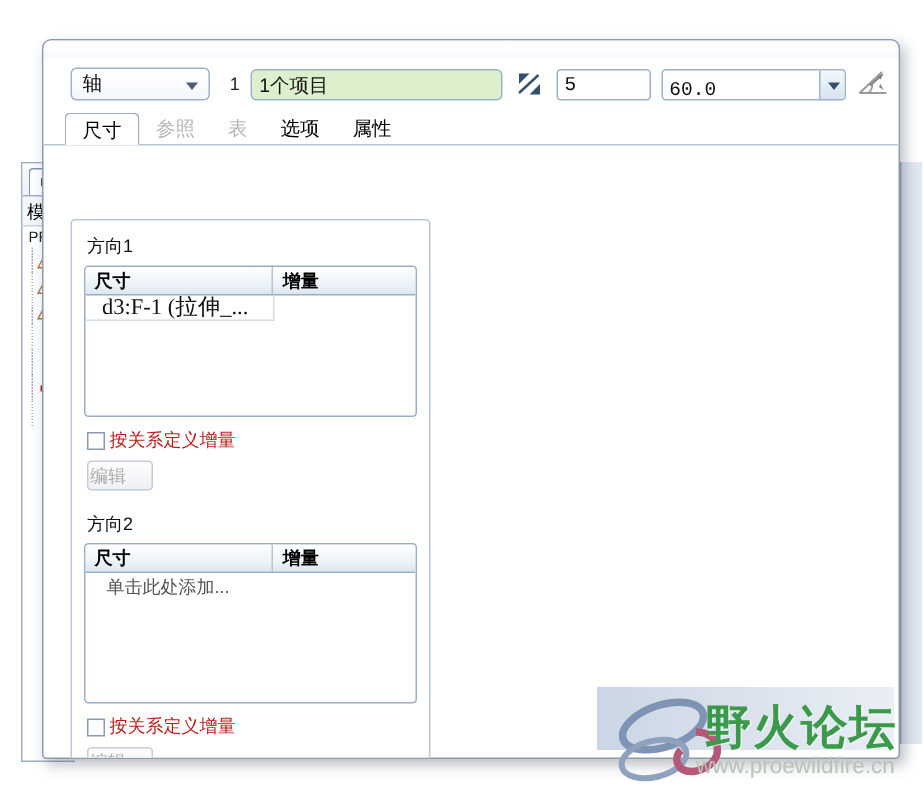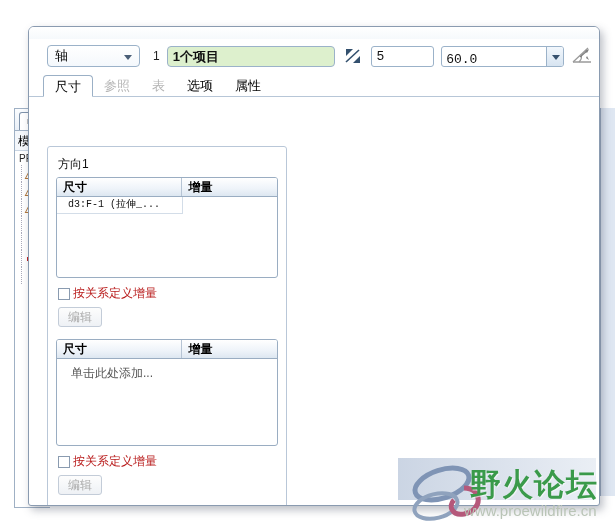--- a/index.html
+++ b/index.html
@@ -234,21 +234,21 @@
     font-size: 12px; color: #222; margin-left: 6px;
   }
   .collector {
     width: 178px; height: 21px;
     border: 1px solid #9bb2c9;
     border-radius: 4px;
     background: #ddf0cd;
     font-size: 13px; color: #111;
     padding: 0 4px 0 5px;
     line-height: 19px;
-    overflow: hidden; white-space: nowrap; font-weight: bold;
+    overflow: hidden; white-space: nowrap;
   }
   .tb-icon {
     width: 22px; height: 22px;
     position: relative;
     flex: 0 0 22px;
   }
   
   .ic-flip svg { display:block; }
   .num-field {
     height: 21px;
@@ -351,57 +351,57 @@
     font-size: 12px; font-weight: bold; color: #000;
     line-height: 18px;
     padding-left: 6px;
   }
   .grid-head .hc.c1 { width: 126px; border-right: 1px solid #b6c4d4; }
   .grid-head .hc.c2 { width: 95px; }
   .grid-body { height: 80px; }
   .grid-body.tall { height: 86px; }
   .grid-row { display: flex; height: 17px; }
   .grid-row .cell {
-    font-size: 10px; color: #111;
+    font-size: 15px; color: #111;
     line-height: 16px;
-    font-family: Liberation Mono, monospace;
+    font-family: Liberation Serif, serif;
     white-space: nowrap; overflow: hidden;
   }
   .grid-row .cell.c1 {
     width: 126px; padding-left: 11px;
     border-right: 1px solid #d3dde8;
     border-bottom: 1px solid #d3dde8;
   }
   .grid-row .cell.c2 {
     width: 95px; padding-left: 5px;
     border-bottom: 1px solid #d3dde8;
   }
   .grid-placeholder {
     font-size: 12px; color: #555;
-    padding: 6px 0 0 14px;
+    padding: 1px 0 0 14px;
     font-family: "Liberation Sans", sans-serif;
   }
 
   .chk-row {
     display: flex; align-items: center;
     margin: 7px 0 0 2px;
   }
   .chkbox {
     width: 12px; height: 12px;
     border: 1px solid #8a9bb0;
     background: #ffffff;
     margin-right: 3px;
     flex: 0 0 12px;
   }
   .chk-label { font-size: 12px; color: #b91c1c; }
   .btn {
     margin: 5px 0 0 2px;
     height: 20px;
     min-width: 44px;
-    padding: 0 9px;
+    padding: 0 1px;
     border: 1px solid #c3ccd8;
     border-radius: 3px;
     background: linear-gradient(to bottom,#fdfdfd,#eef1f5);
     font-size: 12px; color: #aaaaaa;
     line-height: 18px;
     display: inline-block;
   }
   .spacer-16 { height: 12px; }
 
   
@@ -557,20 +557,21 @@
 
       <div class="chk-row">
         <span class="chkbox"></span>
         <span class="chk-label">按关系定义增量</span>
       </div>
       <div class="btn">编辑</div>
 
       <div class="spacer-16"></div>
 
       
+      <div class="group-label">方向2</div>
       <div class="grid">
         <div class="grid-head">
           <div class="hc c1">尺寸</div>
           <div class="hc c2">增量</div>
         </div>
         <div class="grid-body tall">
           <div class="grid-placeholder">单击此处添加...</div>
         </div>
       </div>
 

